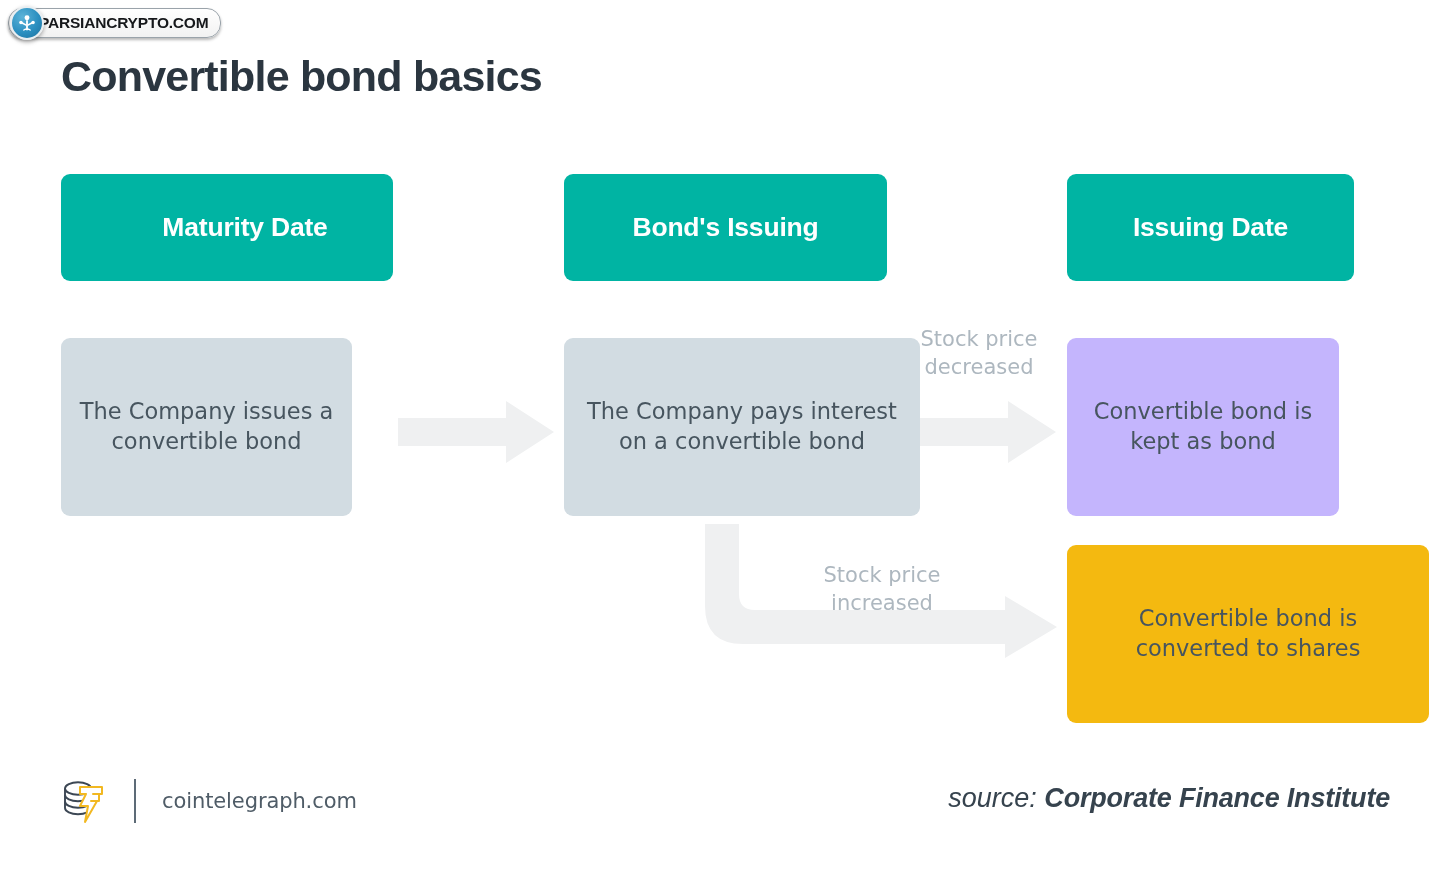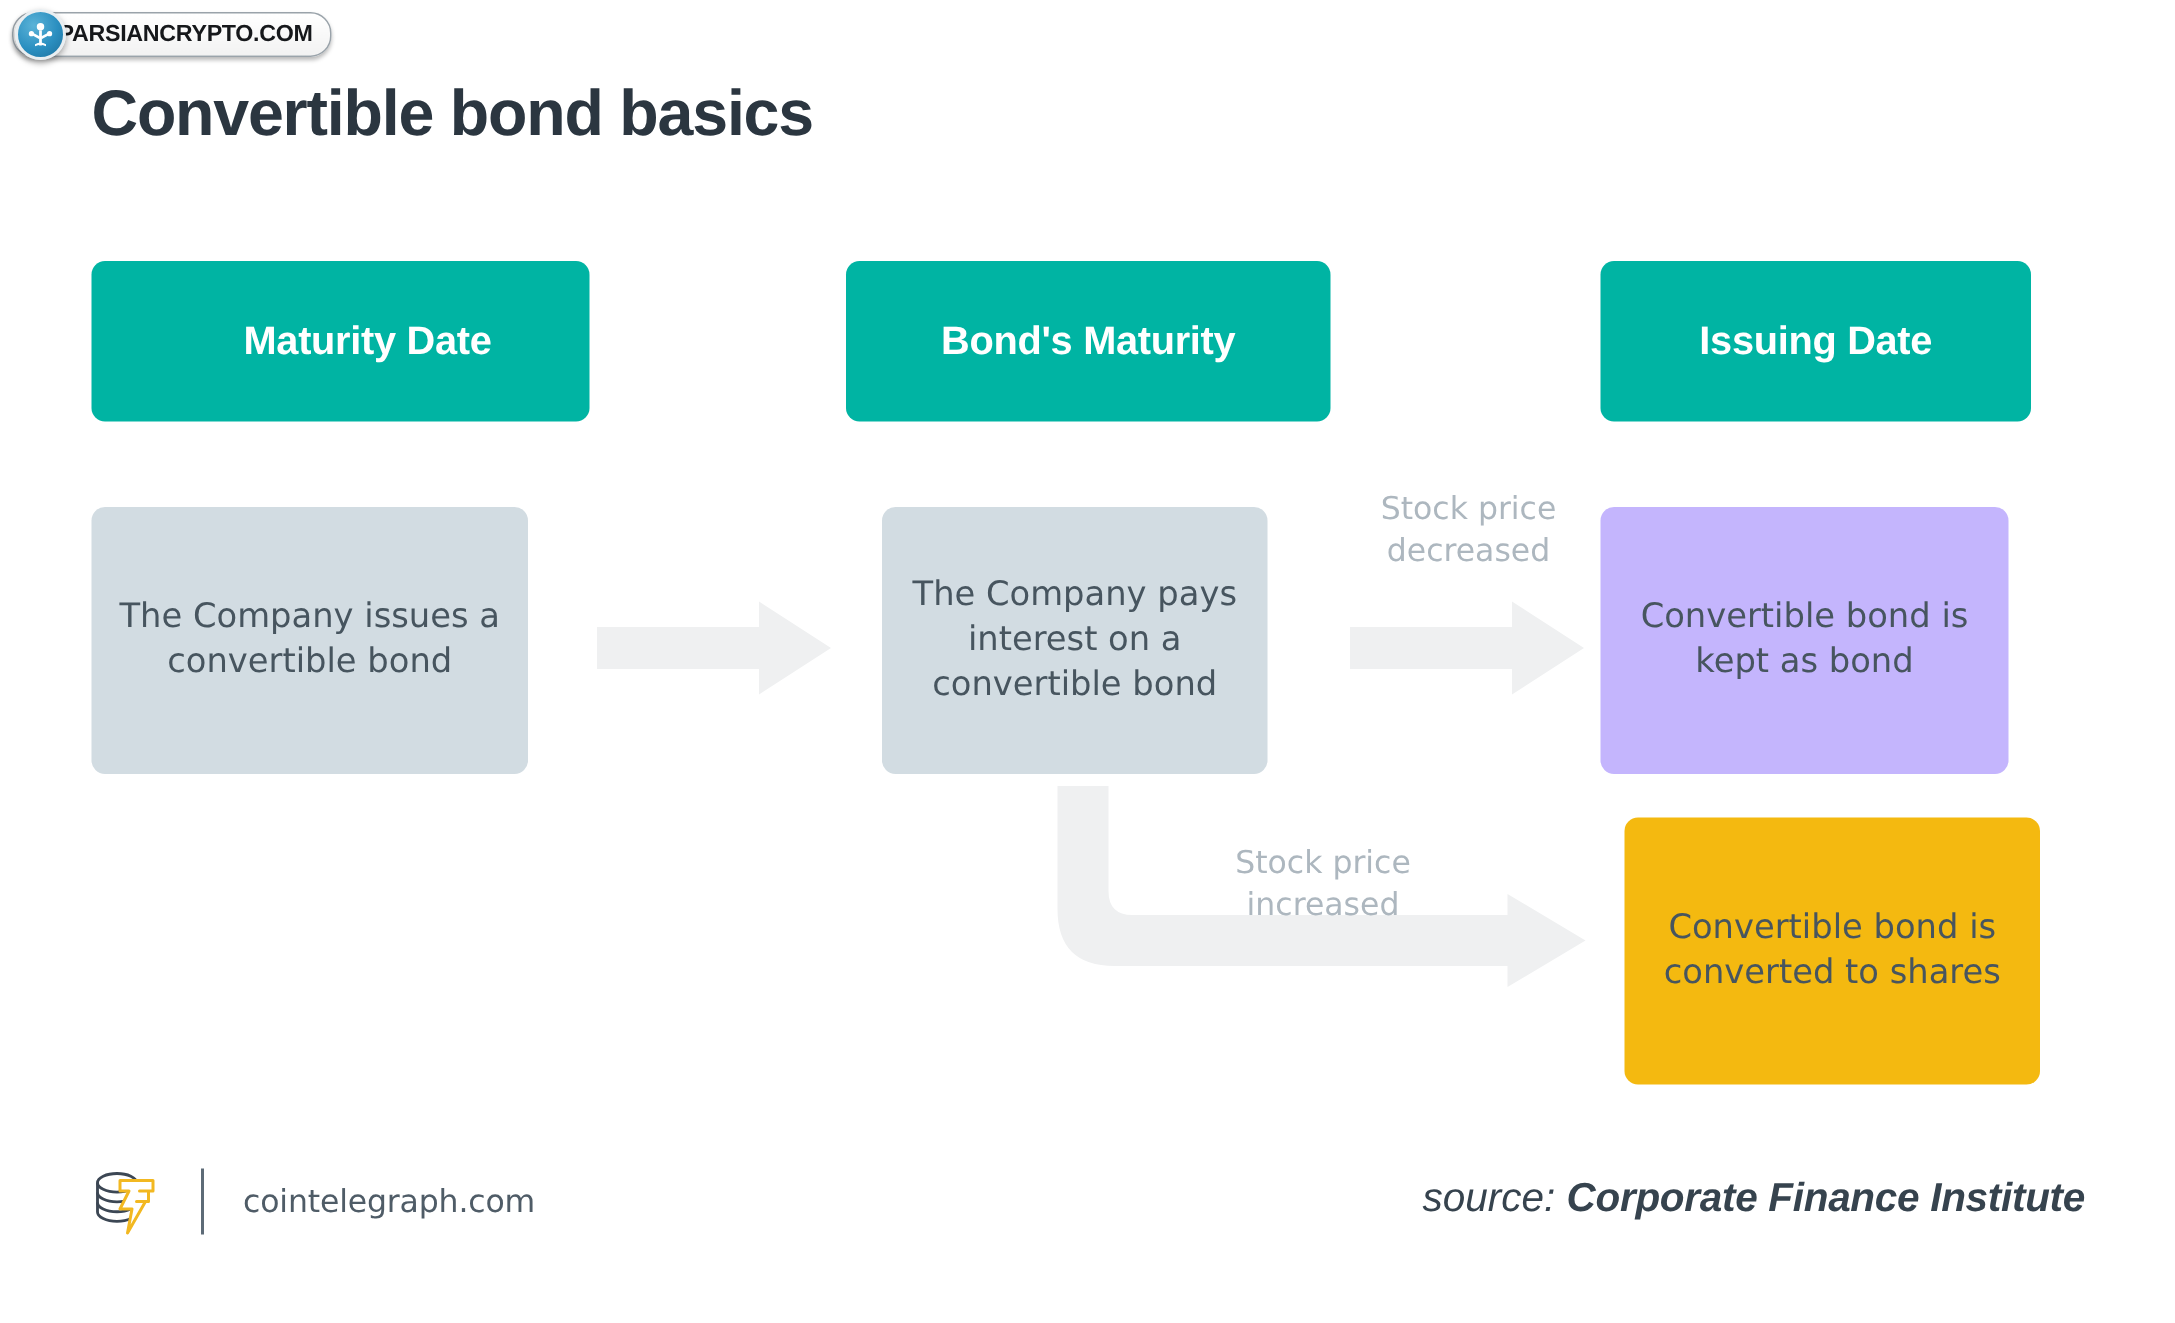--- a/index.html
+++ b/index.html
@@ -177,21 +177,21 @@
     </svg>
   </div>
 </div>
 
 <div id="page-title">Convertible bond basics</div>
 
 <div class="hdr-box" style="left:61px; top:174px; width:296px; height:107px; background:#00b4a3;padding-left:36px;">
   <span>Maturity Date</span>
 </div>
 <div class="hdr-box" style="left:564px; top:174px; width:323px; height:107px; background:#00b4a3;">
-  <span>Bond's Maturity</span>
+  <span>Bond's Issuing</span>
 </div>
 <div class="hdr-box" style="left:1067px; top:174px; width:287px; height:107px; background:#00b4a3;">
   <span>Issuing Date</span>
 </div>
 
 <svg class="arrow-svg" style="left:398px; top:401px;" width="156" height="62" viewBox="0 0 156 62">
   <path d="M0,17 L108,17 L108,0 L156,31 L108,62 L108,45 L0,45 Z" fill="#eff0f1"></path>
 </svg>
 
 <svg class="arrow-svg" style="left:900px; top:401px;" width="156" height="62" viewBox="0 0 156 62">
@@ -216,29 +216,29 @@
   <span>Stock price decreased</span>
 </div>
 <div class="arrow-label" style="left:796px; top:561px; width:172px;">
   <span>Stock price increased</span>
 </div>
 
 <div class="body-box" style="left:61px; top:338px; width:291px; height:178px; background:#d2dce2;">
   <span>The Company issues a convertible bond</span>
 </div>
 
-<div class="body-box" style="left:564px; top:338px; width:257px; height:178px; background:#d2dce2;margin-left:24px;">
+<div class="body-box" style="left:564px; top:338px; width:356px; height:178px; background:#d2dce2;">
   <span>The Company pays interest on a convertible bond</span>
 </div>
 
 <div class="body-box" style="left:1067px; top:338px; width:272px; height:178px; background:#c4b5fd;">
   <span>Convertible bond is kept as bond</span>
 </div>
 
-<div class="body-box" style="left:1067px; top:545px; width:277px; height:178px; background:#f4b910;margin-left:16px;">
+<div class="body-box" style="left:1067px; top:545px; width:362px; height:178px; background:#f4b910;">
   <span>Convertible bond is converted to shares</span>
 </div>
 
 <div id="footer-left">
   <span style="display:flex;">
     <svg width="50" height="52" viewBox="0 0 50 52" aria-hidden="true">
       <g fill="none" stroke="#3c4754" stroke-width="1.9">
         <ellipse cx="20" cy="13.5" rx="13" ry="6.2"></ellipse>
         <path d="M7,13.5 L7,33 C7,36.4 12.8,39.2 20,39.2 C27.2,39.2 33,36.4 33,33 L33,13.5"></path>
         <path d="M7,20 C7,23.4 12.8,26.2 20,26.2 C27.2,26.2 33,23.4 33,20"></path>

